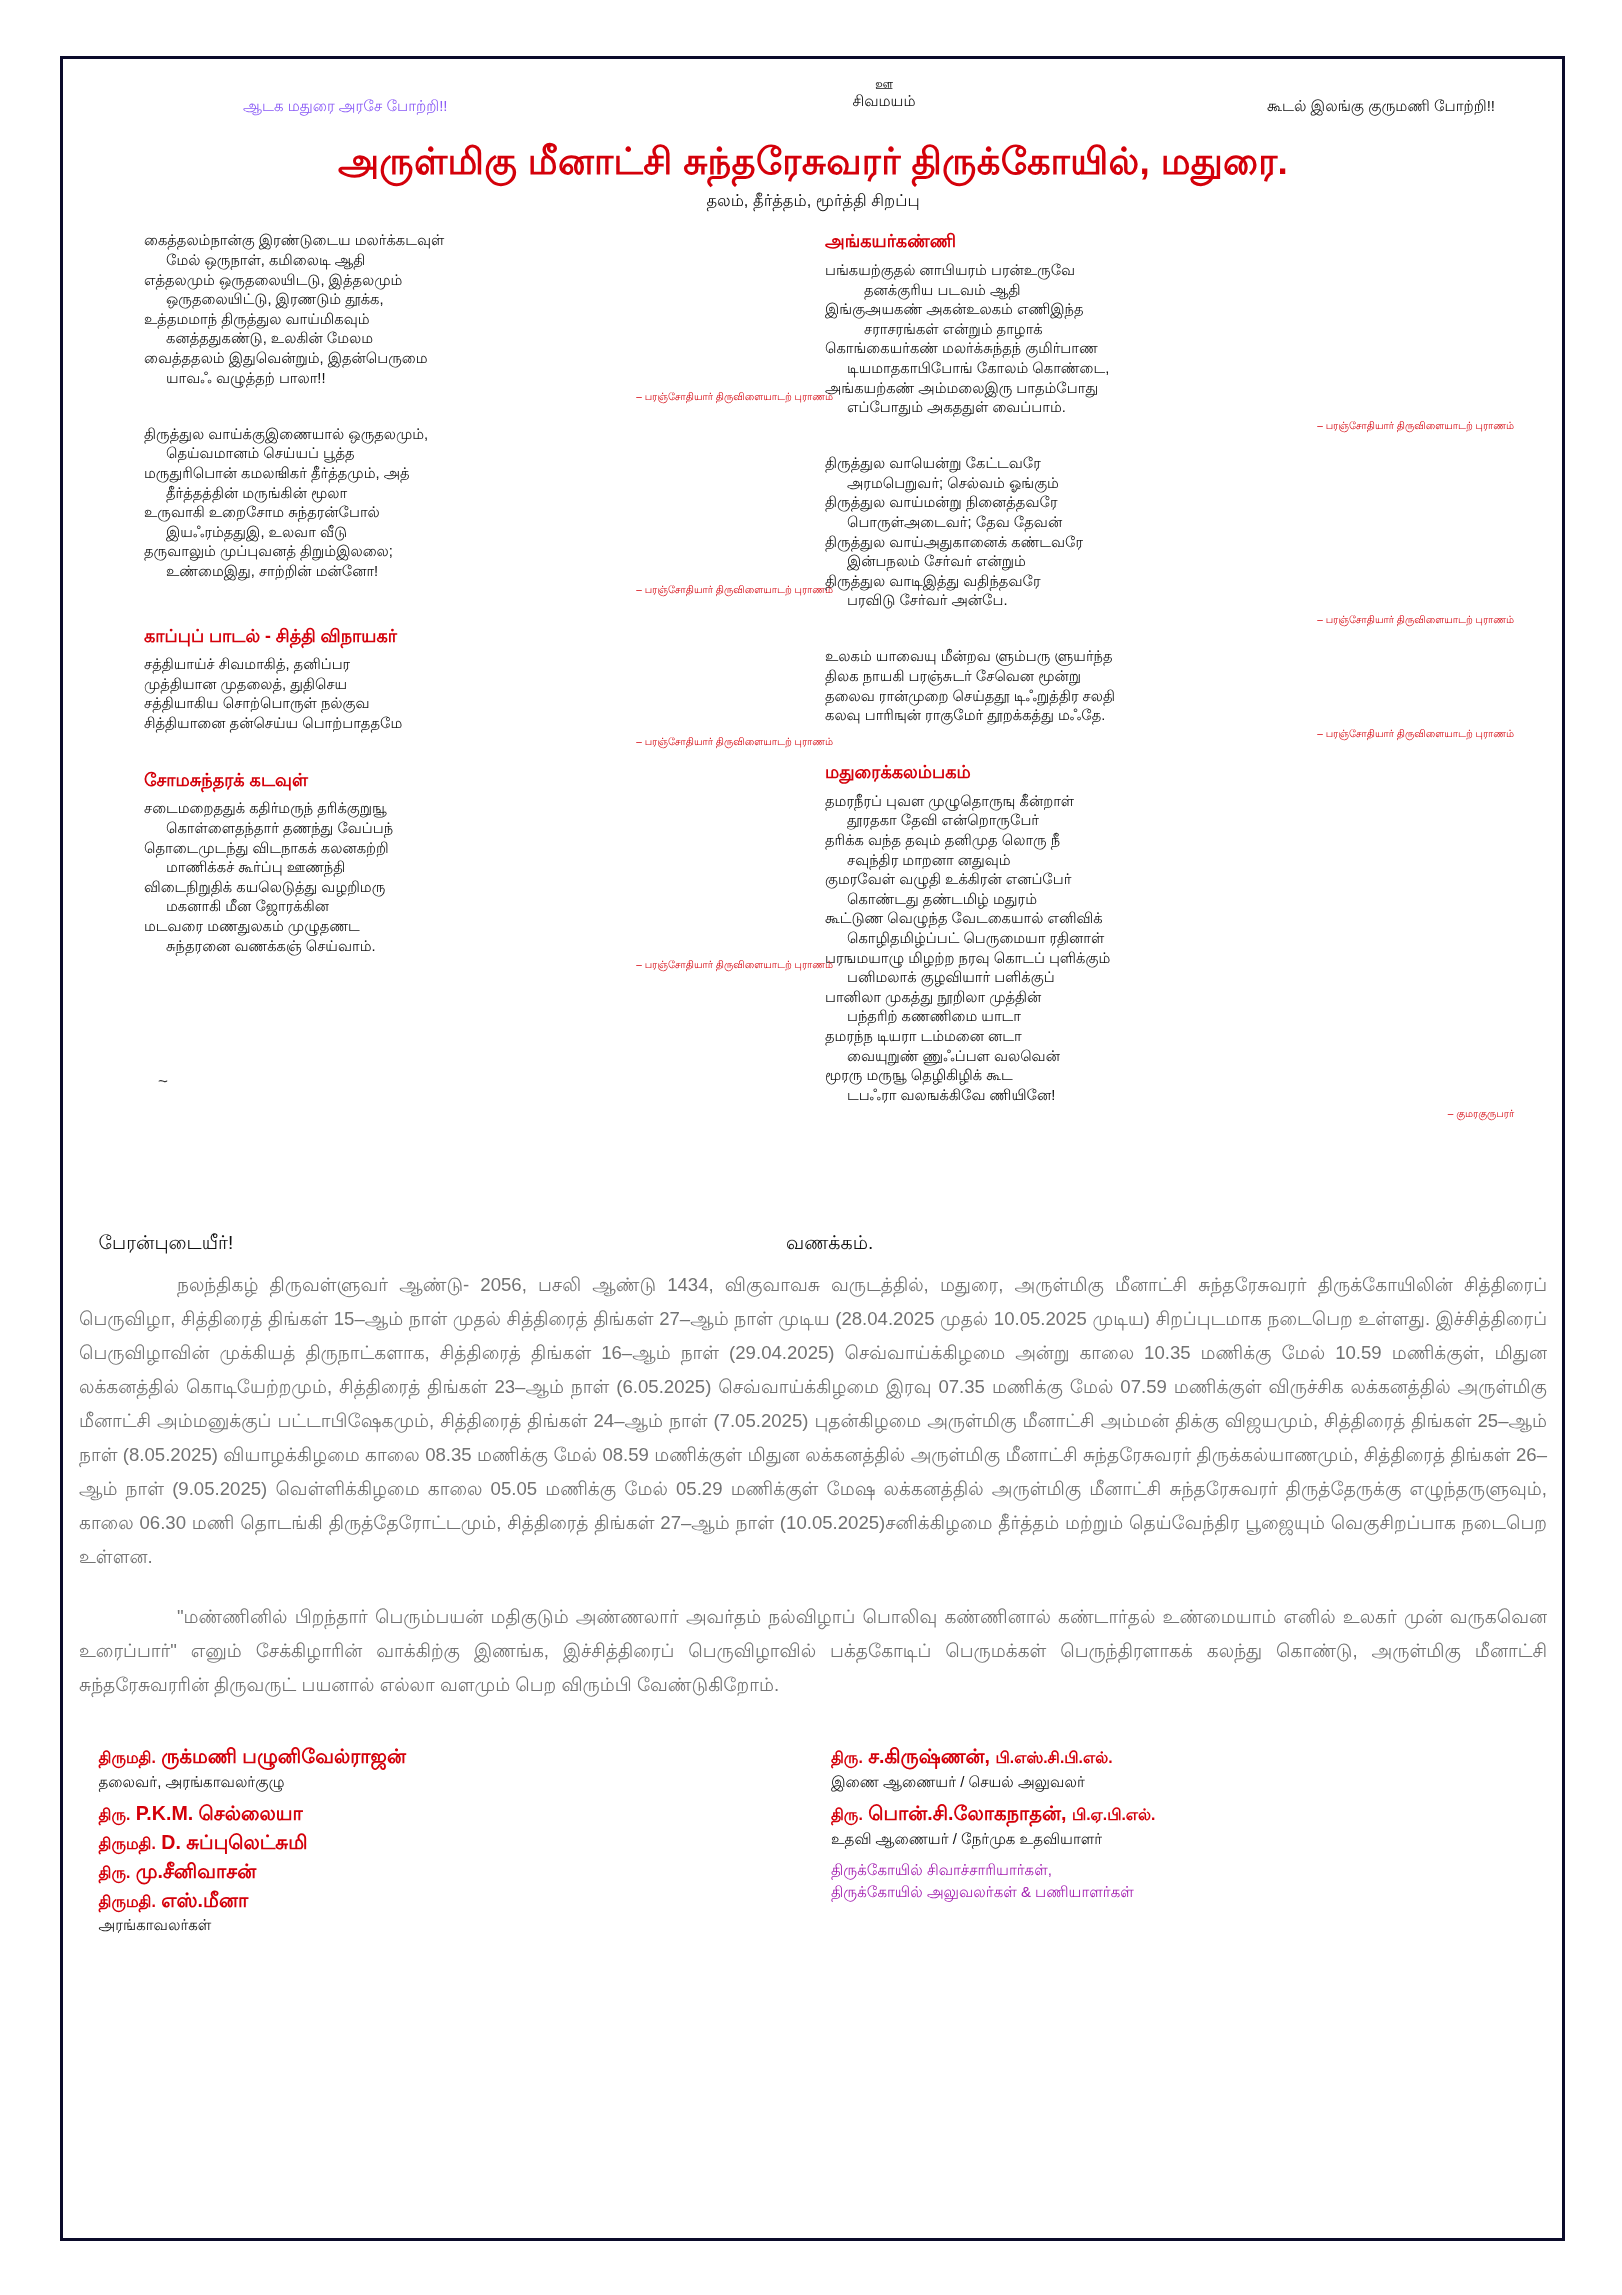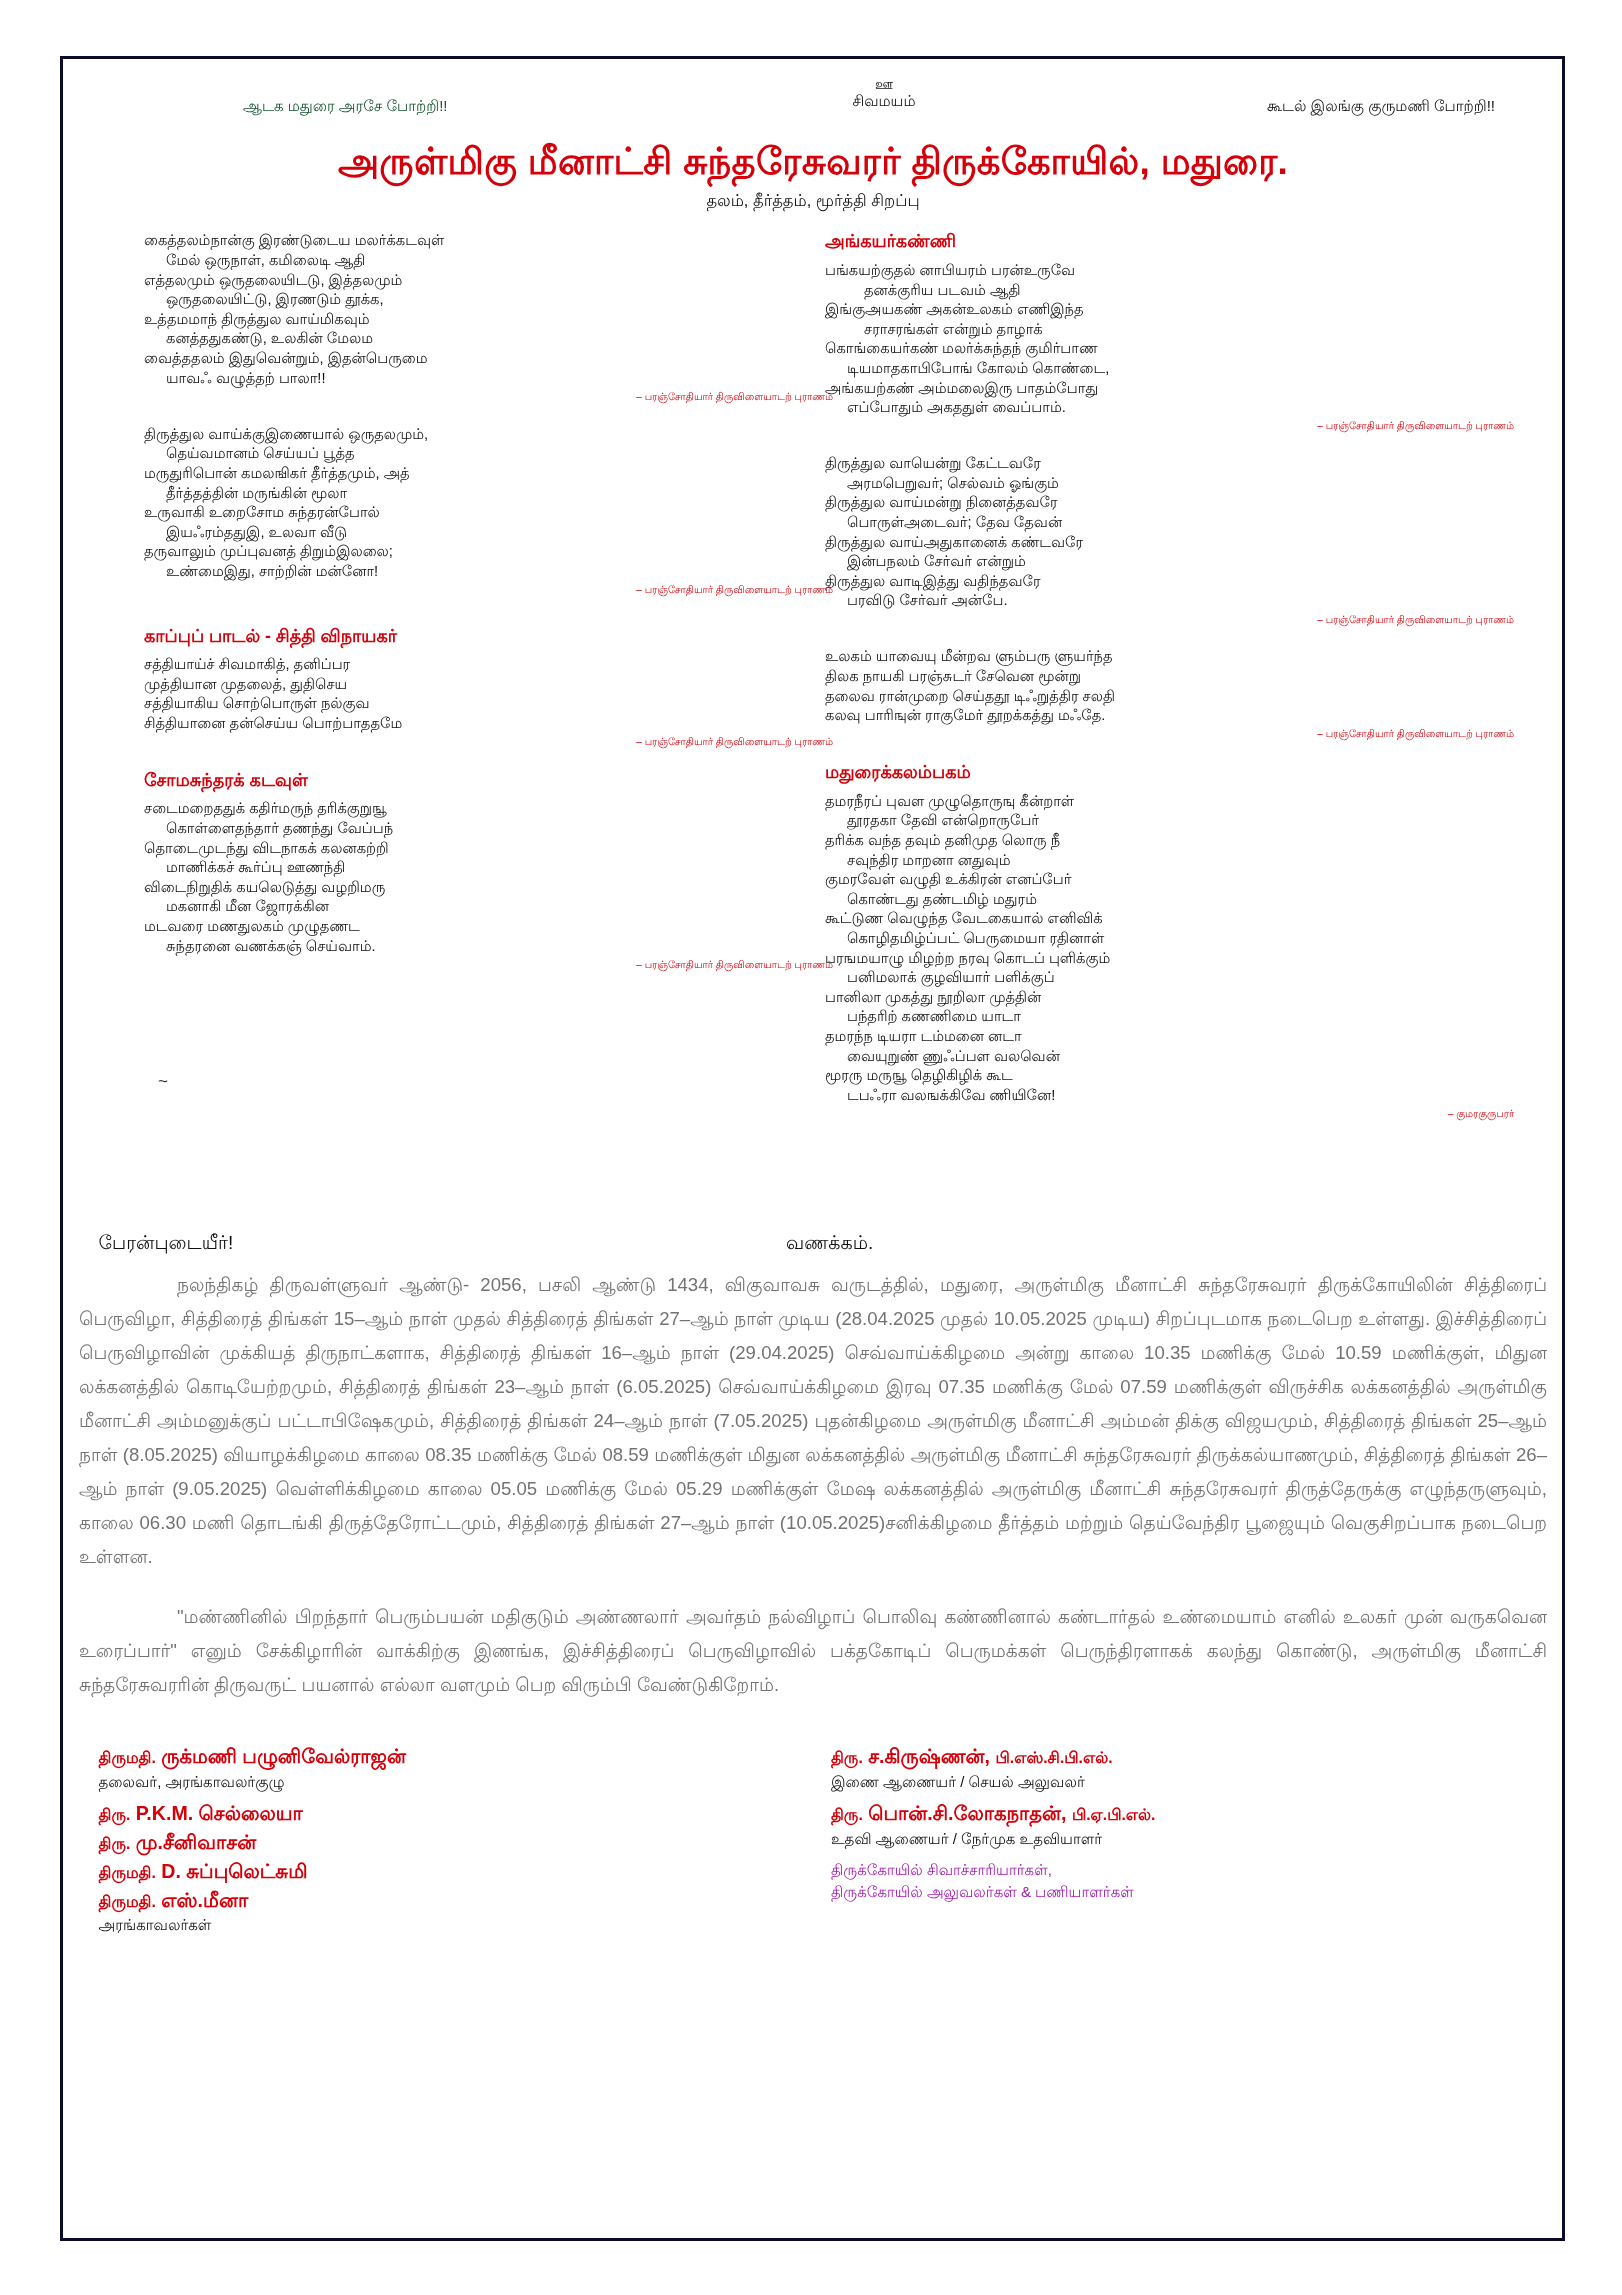--- a/index.html
+++ b/index.html
@@ -42,21 +42,21 @@
   
   .top-row {
     position: relative;
     height: 52px;
   }
   .top-left {
     position: absolute;
     left: 164px;
     top: 25px;
     font-size: 15px;
-    color: #14532d;
+    color: #8b5cf6;
   }
   .top-center {
     position: absolute;
     left: 707px;
     top: 5.2px;
     width: 196px;
     text-align: center;
   }
   .top-center .u {
     font-size: 14.4px;
@@ -369,23 +369,23 @@
     </div>
 
     <div class="sign-area">
 
       <div class="sign-col sign-left">
         <div class="sg-name"><span class="pre">திருமதி.</span> <span>ருக்மணி பழுனிவேல்ராஜன்</span></div>
         <div class="sg-role">தலைவர், அரங்காவலர்குழு</div>
 
         <div class="sg-name"><span class="pre">திரு.</span> <span>P.K.M. செல்லையா</span></div>
 
+        <div class="sg-name"><span class="pre">திருமதி.</span> <span>D. சுப்புலெட்சுமி</span></div>
+
         <div class="sg-name"><span class="pre">திரு.</span> <span>மு.சீனிவாசன்</span></div>
-
-        <div class="sg-name"><span class="pre">திருமதி.</span> <span>D. சுப்புலெட்சுமி</span></div>
 
         <div class="sg-name"><span class="pre">திருமதி.</span> <span>எஸ்.மீனா</span></div>
         <div class="sg-role">அரங்காவலர்கள்</div>
       </div>
 
       <div class="sign-col sign-right">
         <div class="sg-name"><span class="pre">திரு.</span> <span>ச.கிருஷ்ணன்,</span> <span class="small">பி.எஸ்.சி.பி.எல்.</span></div>
         <div class="sg-role">இணை ஆணையர் / செயல் அலுவலர்</div>
 
         <div class="sg-name"><span class="pre">திரு.</span> <span>பொன்.சி.லோகநாதன்,</span> <span class="small">பி.ஏ.பி.எல்.</span></div>

